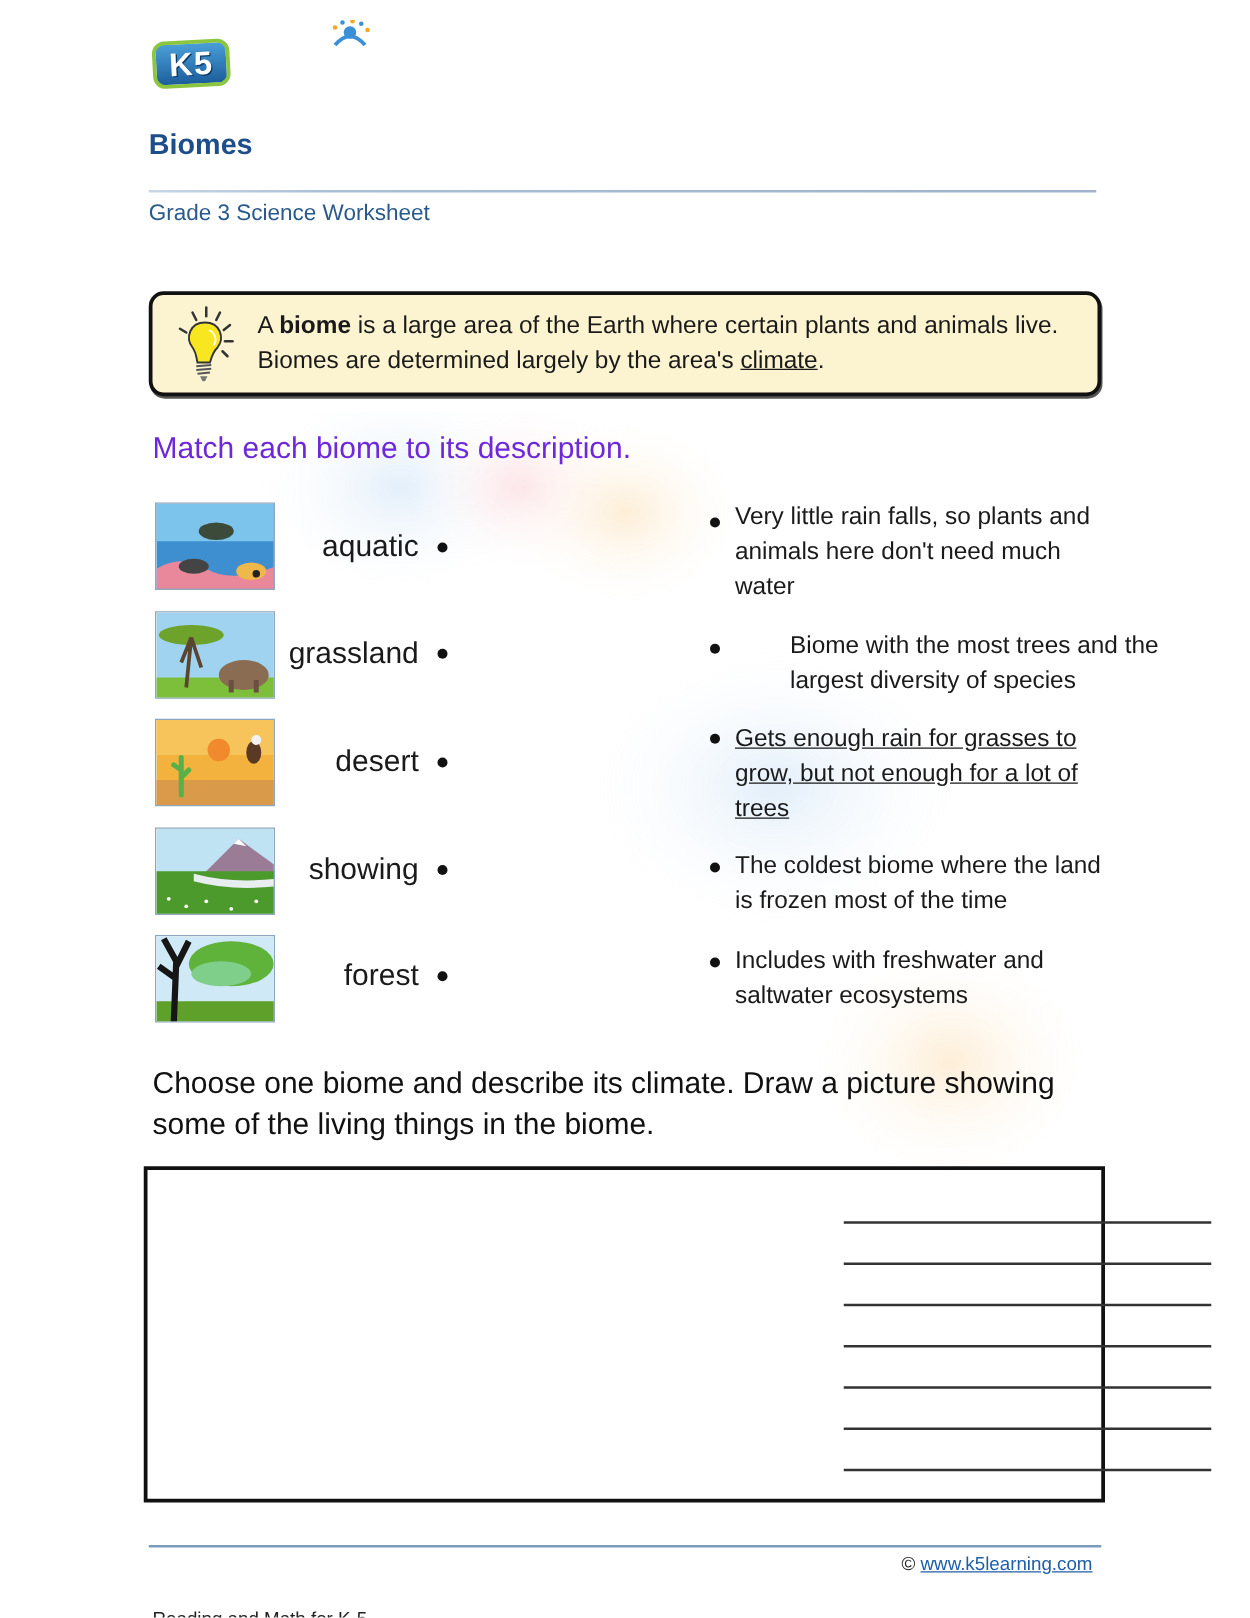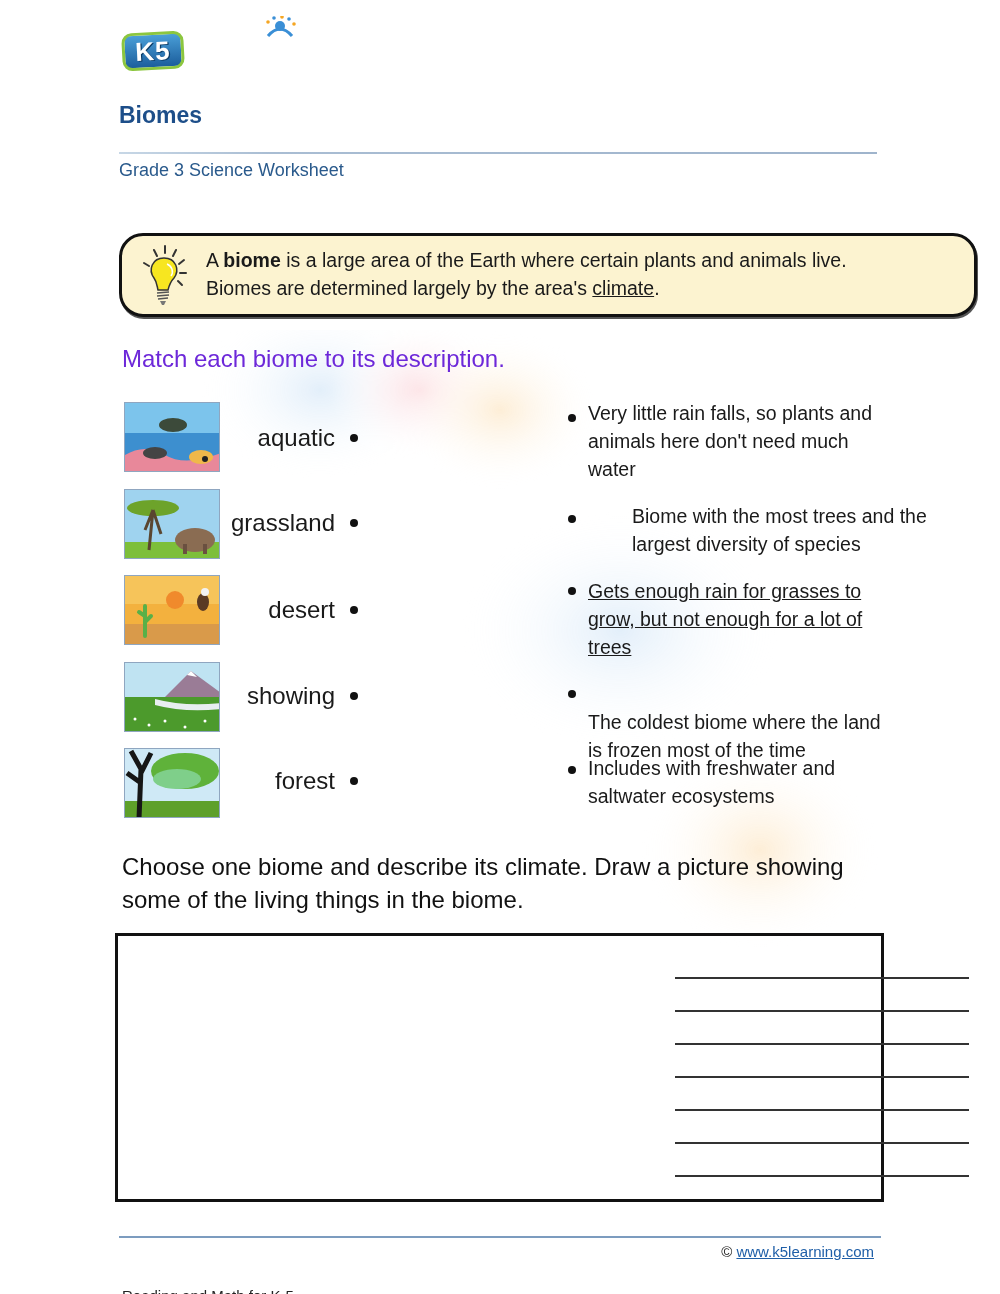--- a/index.html
+++ b/index.html
@@ -11,21 +11,21 @@
   .logo-k5 { position:absolute; left:0; top:10px; width:62px; height:38px; background:linear-gradient(#4a9fd8,#1c5e9c); border:3px solid #8cc63f; border-radius:10px; transform:rotate(-3deg); box-sizing:border-box; display:flex; align-items:center; justify-content:center; color:#fff; font-weight:bold; font-size:26px; letter-spacing:1px; text-shadow:1px 1px 0 #0b3b66; }
   .logo-word { position:absolute; left:64px; top:6px; font-size:38px; font-weight:bold; color:#6aa933; letter-spacing:-1px; text-shadow:1px 1px 0 #3d6e1a; }
   .logo-figure { position:absolute; left:140px; top:-6px; width:36px; height:30px; }
 
   
   .title { left:119px; top:102px; font-size:23px; font-weight:bold; color:#1d4e89; }
   .title-rule { left:119px; top:152px; width:758px; height:2px; background:linear-gradient(90deg,#c7d7e6 0%,#a9bdd3 20%,#9fb4cc 100%); }
   .subtitle { left:119px; top:160px; font-size:18px; color:#2a5a8c; }
 
   
-  .callout { left:119px; top:233px; width:858px; height:84px; box-sizing:border-box; background:#fcf3d0; border:3px solid #111; border-radius:24px; box-shadow:1px 2px 0 #555; }
+  .callout { left:119px; top:233px; width:762px; height:84px; box-sizing:border-box; background:#fcf3d0; border:3px solid #111; border-radius:12px; box-shadow:1px 2px 0 #555; }
   .bulb { position:absolute; left:12px; top:8px; width:60px; height:66px; }
   .callout-text { position:absolute; left:84px; top:10px; width:670px; font-size:19.5px; line-height:28px; color:#1a1a1a; }
   .callout-text b { font-weight:bold; }
   .callout-text u { text-decoration:underline; }
 
   .instr1 { left:122px; top:345px; font-size:24px; color:#6d28d9; }
 
   
   .watermark { left:200px; top:330px; width:700px; height:620px; pointer-events:none; opacity:0.22; }
 
@@ -187,21 +187,21 @@
 
 <div class="desc-dot" style="top:414px;"></div>
 <div class="desc-dot" style="top:515px;"></div>
 <div class="desc-dot" style="top:587px;"></div>
 <div class="desc-dot" style="top:690px;"></div>
 <div class="desc-dot" style="top:766px;"></div>
 
 <div class="desc" style="top:399px;">Very little rain falls, so plants and animals here don't need much water</div>
 <div class="desc" style="top:502px;margin-left:44px;">Biome with the most trees and the largest diversity of species</div>
 <div class="desc" style="top:577px;text-decoration:underline;">Gets enough rain for grasses to grow, but not enough for a lot of trees</div>
-<div class="desc" style="top:678px;margin-top:30px;">The coldest biome where the land is frozen most of the time</div>
+<div class="desc" style="top:678px;">The coldest biome where the land is frozen most of the time</div>
 <div class="desc" style="top:754px;">Includes with freshwater and saltwater ecosystems</div>
 
 <div class="abs instr2">Choose one biome and describe its climate. Draw a picture showing some of the living things in the biome.</div>
 
 <div class="abs answer-box">
   <div class="answer-line" style="top:41px;"></div>
   <div class="answer-line" style="top:74px;"></div>
   <div class="answer-line" style="top:107px;"></div>
   <div class="answer-line" style="top:140px;"></div>
   <div class="answer-line" style="top:173px;"></div>

